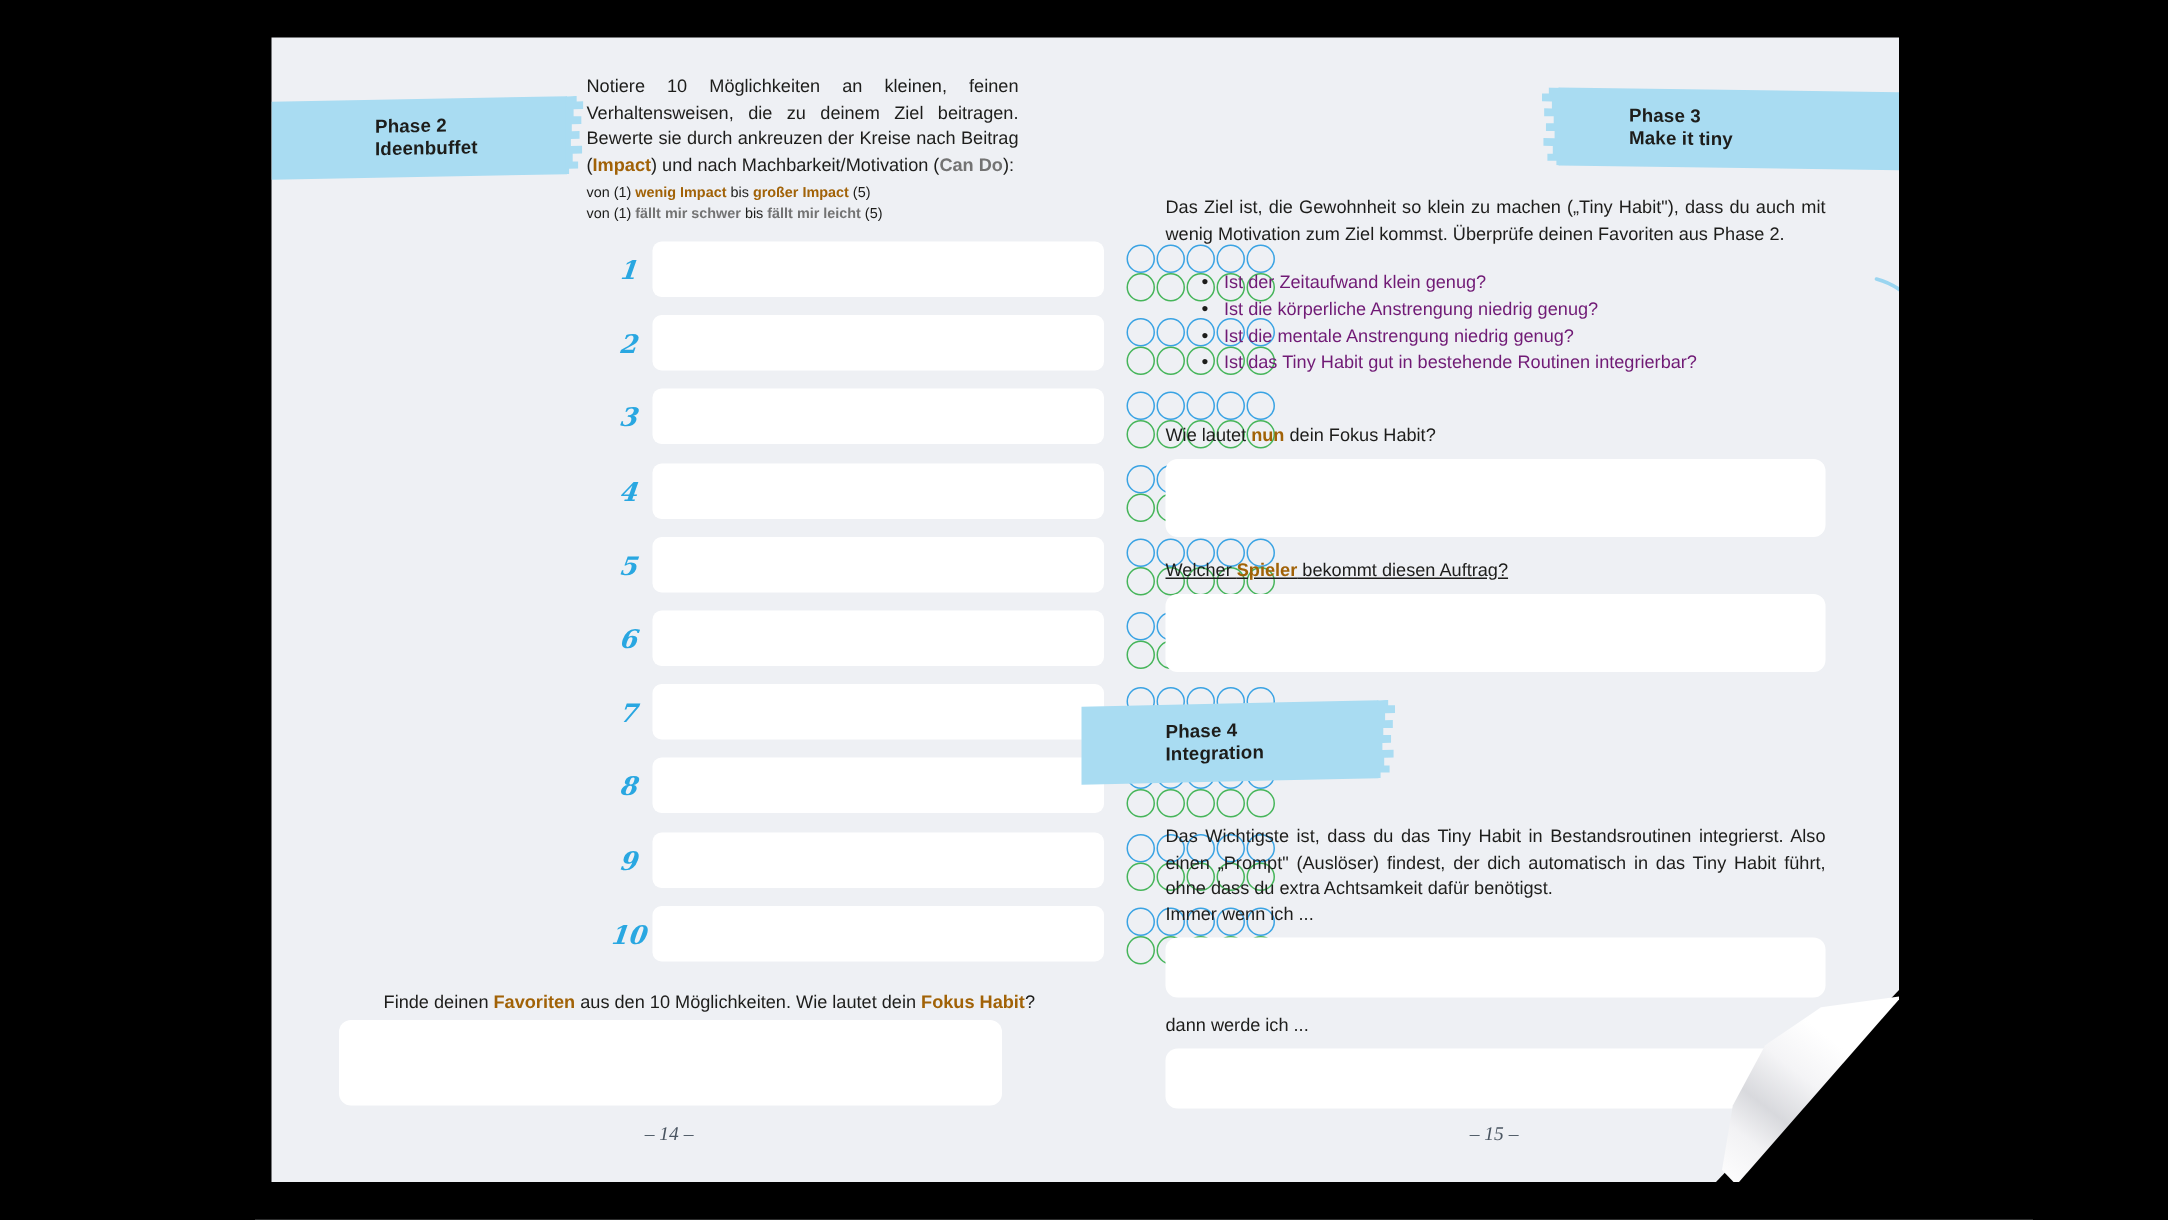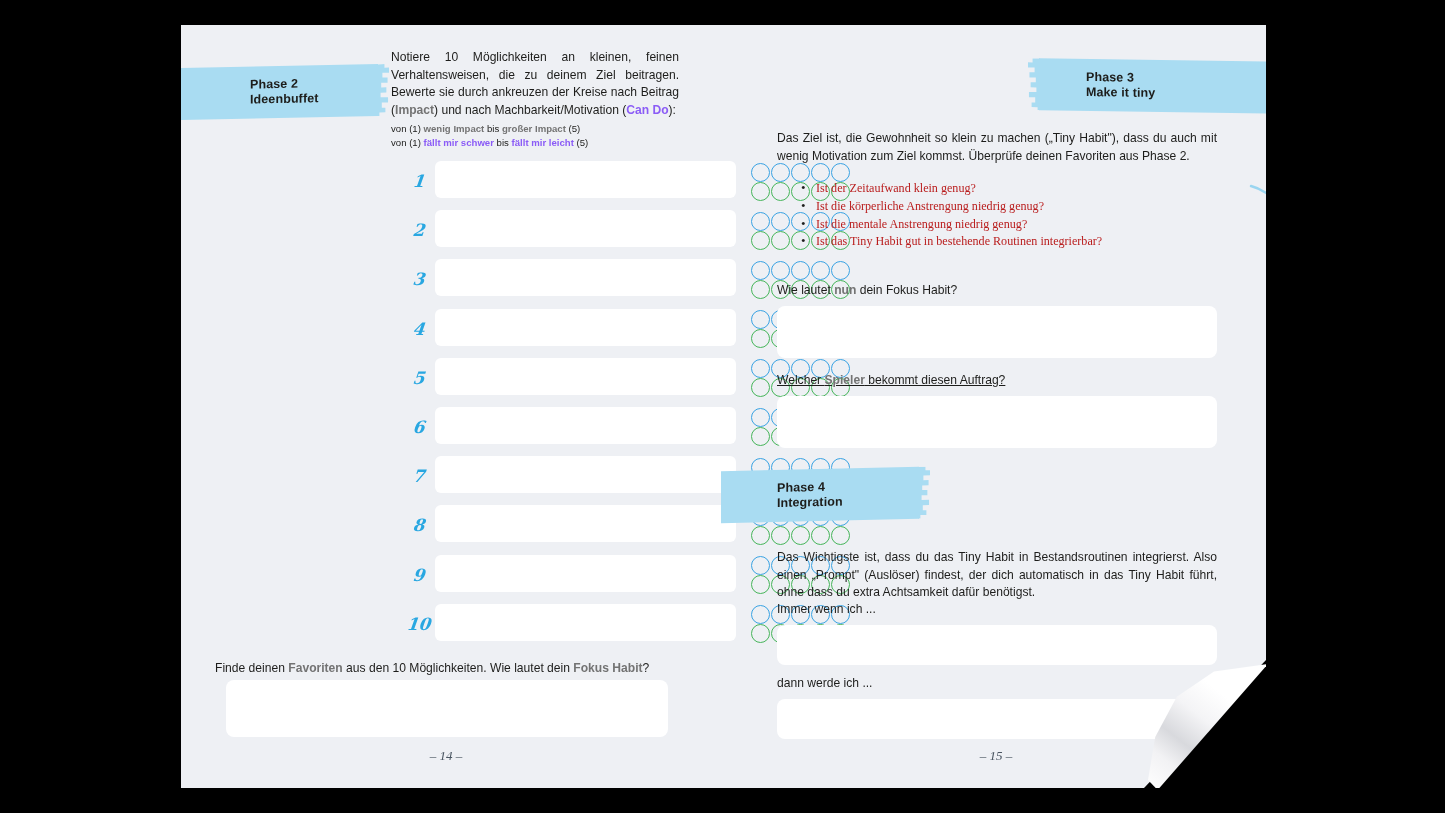--- a/index.html
+++ b/index.html
@@ -8,22 +8,22 @@
     font-family:"Liberation Sans", sans-serif;
   }
   .stage{ position:relative; width:1445px; height:813px; background:#000; }
 
   
   .sheet{
     position:absolute; left:181px; top:25px; width:1085px; height:763px;
     background:#eef0f4;
     overflow:hidden;
   }
-  .blue{ color:#737373; }
-  .green{ color:#8b5cf6; }
+  .blue{ color:#a16207; }
+  .green{ color:#737373; }
 
   
   .tape{
     position:absolute; height:52px; background:#a9dcf2;
     display:flex; flex-direction:column; justify-content:center;
   }
   .tape .ttl{
     font-size:12.5px; font-weight:bold; color:#1d1d1b;
     line-height:15px; letter-spacing:.1px;
   }
@@ -85,45 +85,44 @@
   .row .dots{ position:absolute; left:360px; top:4.5px; }
   .dotrow{ display:flex; gap:1px; }
   .dot{
     width:19px; height:19px; border-radius:50%;
     border:1.8px solid #3aa3e3; background:transparent;
   }
   .dotrow.g .dot{ border-color:#46b55a; }
 
   
   .l-fav{
-    position:absolute; left:34px; top:636px; width:460px;
-    font-size:12.1px; color:#1d1d1b;
+    position:absolute; left:49px; top:636px; width:460px;
+    font-size:12.1px; color:#1d1d1b;text-align:right;
   }
   .l-fav b{ font-weight:bold; }
   .l-favbox{
     position:absolute; left:45px; top:655px; width:442px; height:57px;
     background:#fff; border-radius:8px;
   }
   .pagenum{
     position:absolute; width:100px; text-align:center;
     font-family:Liberation Serif, serif; font-style:italic;
     font-size:13px; color:#4a5561;
   }
 
   
   .r-col{ position:absolute; left:596px; top:0; width:460px; }
   .r-intro{
     position:absolute; left:0; top:105px; width:440px;
     font-size:12.1px; line-height:17.6px; text-align:justify; color:#1d1d1b;
   }
   .r-list{
     position:absolute; left:22px; top:155px; width:420px;
-    font-size:12.1px; line-height:17.8px; color:#b91c1c;
+    font-size:12.1px; line-height:17.8px; color:#701a75;
     list-style:none;
-    font-family:Liberation Serif, serif;
   }
   .r-list li{ position:relative; padding-left:17px; }
   .r-list li::before{
     content:"\2022"; position:absolute; left:2px; top:-1px;
     font-size:13px; color:#1d1d1b;
   }
   .q{ font-size:12.1px; color:#1d1d1b; position:absolute; left:0; }
   .rbox{ position:absolute; left:0; background:#fff; border-radius:8px; }
 
   

